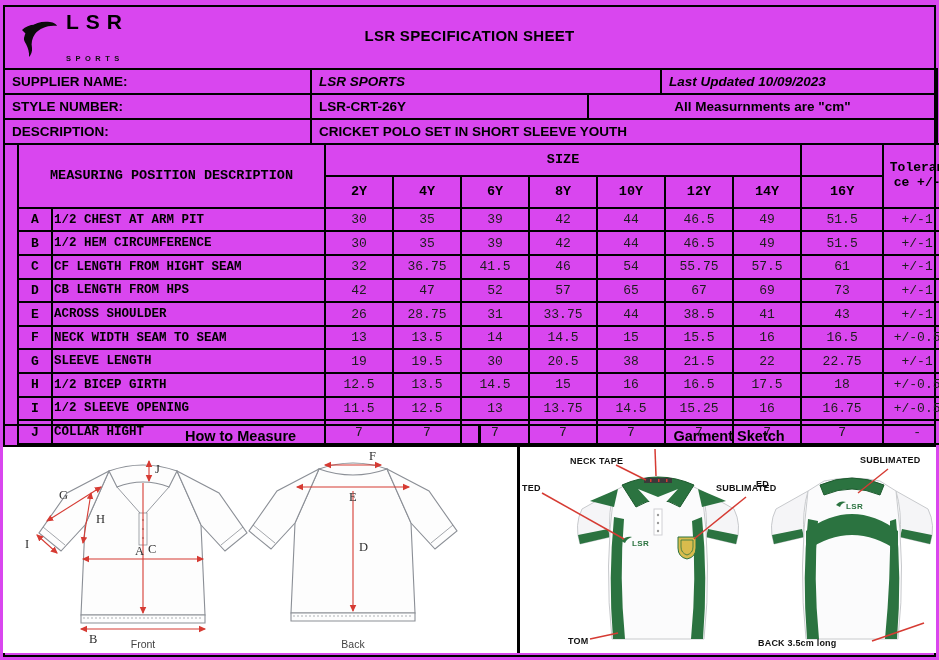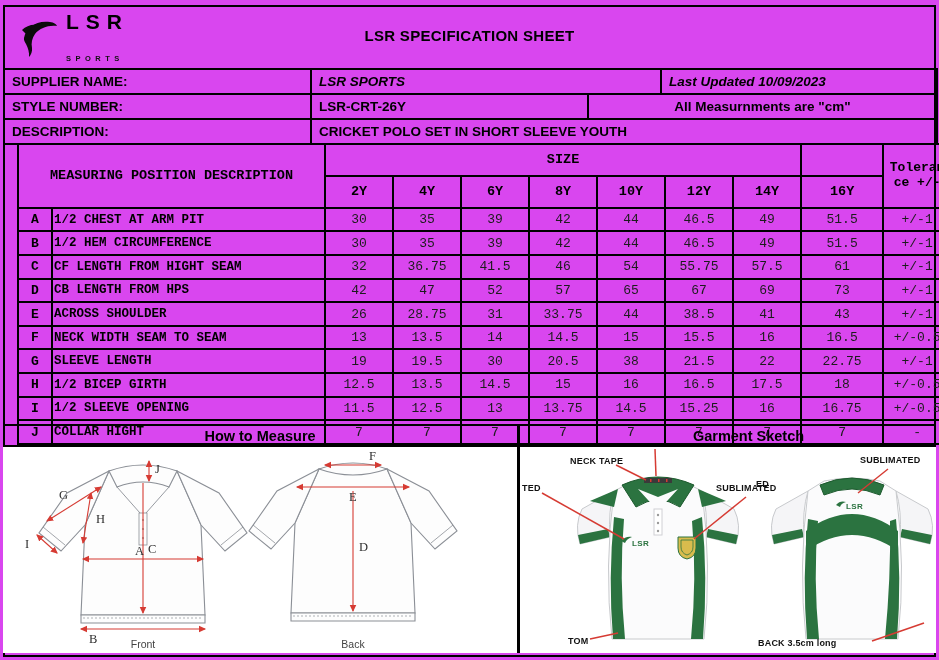--- a/index.html
+++ b/index.html
@@ -26,21 +26,21 @@
   .spec-table th,.spec-table td{border:2px solid #000;overflow:hidden;}
   .spec-table thead th{font-size:13.5px;font-weight:bold;height:21px;text-align:center;}
   .spec-table .tolhead{font-size:13px;word-break:break-all;line-height:1.15;padding:16px 3px;}
   .spec-table tbody tr{height:23.6px;}
   .spec-table td.code{font-weight:bold;font-size:13px;text-align:center;}
   .spec-table td.desc{font-weight:bold;font-size:12.5px;text-align:left;white-space:nowrap;}
   .spec-table td.val{font-size:13px;font-weight:normal;text-align:center;color:#1c1c1c;}
   
   .section-bar{position:absolute;left:3px;top:424px;width:933px;height:23px;display:flex;
                border-top:2px solid #000;border-bottom:2px solid #000;box-sizing:border-box;}
-  .section-bar .cellL{width:517px;border-right:3px solid #000;box-sizing:border-box;
+  .section-bar .cellL{width:478px;border-right:3px solid #000;box-sizing:border-box;
                       display:flex;align-items:center;justify-content:center;}
   .section-bar .cellR{flex:1;display:flex;align-items:center;justify-content:center;margin-left:41px;}
   .section-title{font-size:14.5px;font-weight:bold;}
   .bottom{position:absolute;left:3px;top:447px;width:933px;height:206px;display:flex;}
   .panelL{width:517px;border-right:3px solid #000;box-sizing:border-box;background:#fff;}
   .panelR{flex:1;background:#fff;}
   svg text{font-family:"Liberation Sans",sans-serif;}
   .mlabel{font-family:"Liberation Serif",serif;font-size:12.5px;fill:#2e2e2e;}
   .caption{font-family:"Liberation Sans",sans-serif;font-size:10.5px;fill:#444;}
   .anno{font-size:9px;font-weight:bold;fill:#111;letter-spacing:.2px;}

